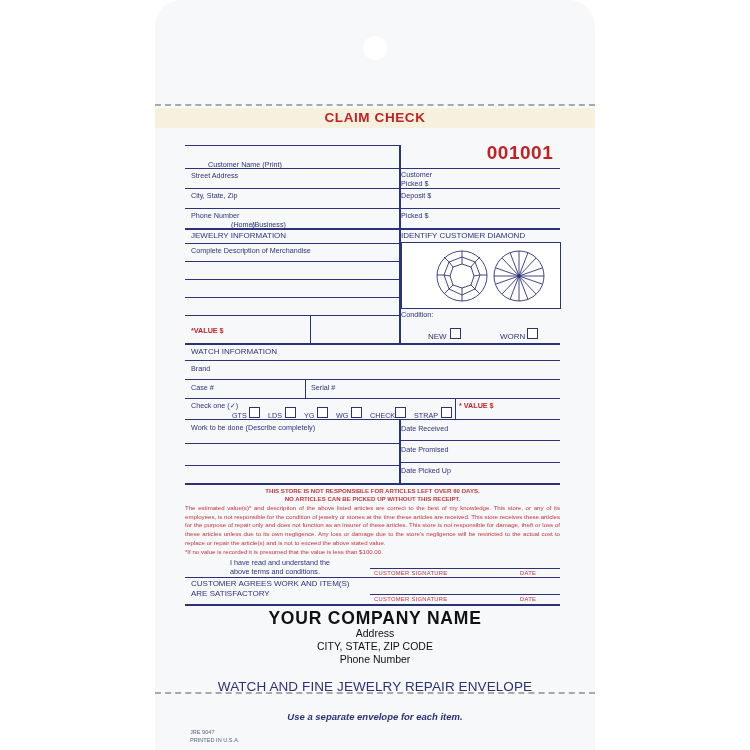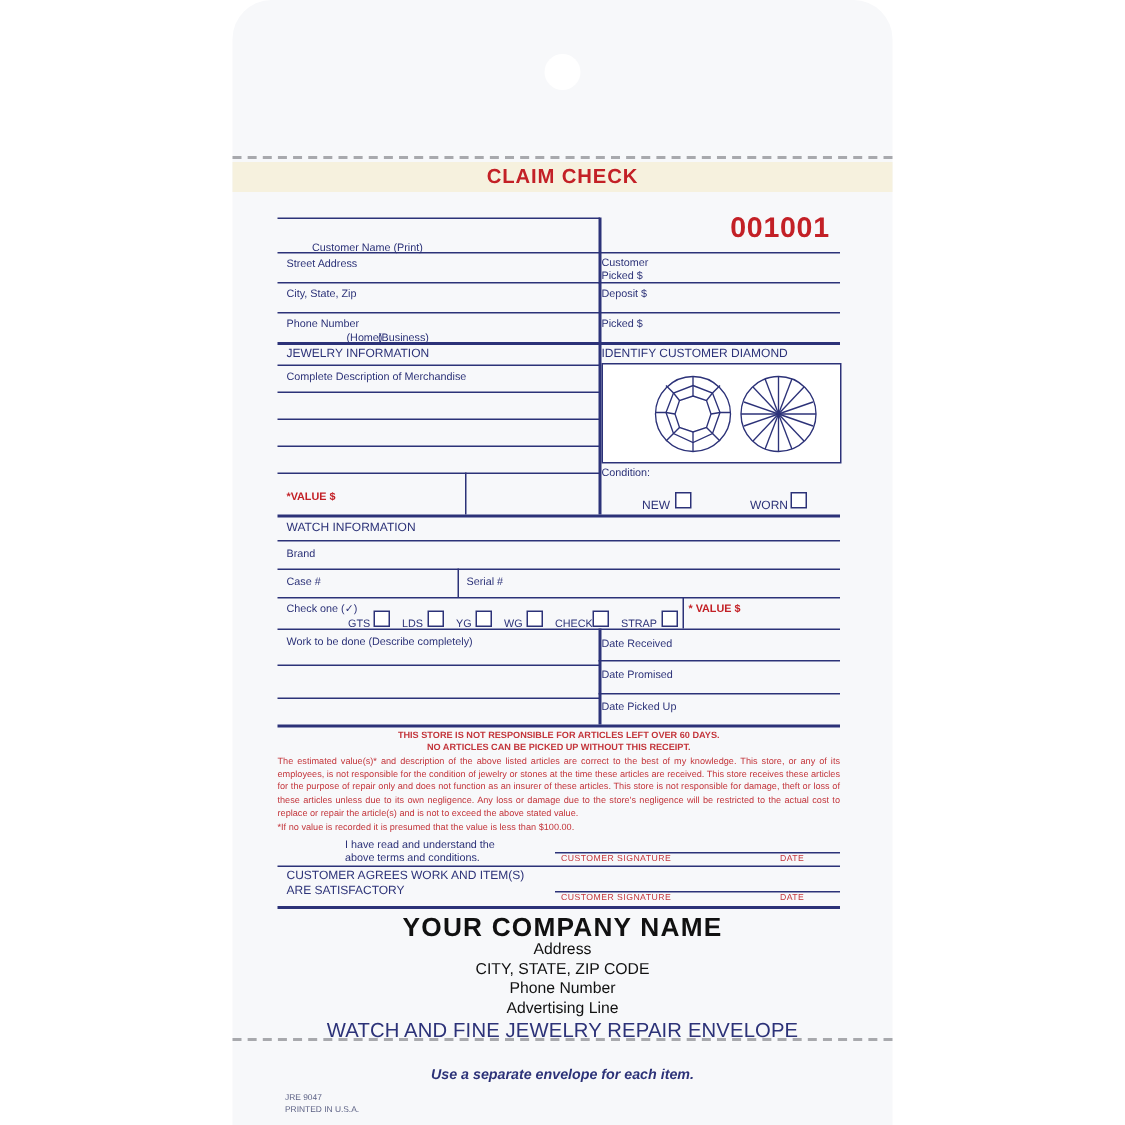--- a/index.html
+++ b/index.html
@@ -253,21 +253,20 @@
   <div class="lbl-cap" style="left:191px;top:589px;">ARE SATISFACTORY</div>
   <div class="rule h" style="left:370px;top:594px;width:190px;"></div>
   <div class="sig-lbl" style="left:374px;top:596px;">CUSTOMER SIGNATURE</div>
   <div class="sig-lbl" style="left:520px;top:596px;">DATE</div>
   <div class="rule h2" style="left:185px;top:604px;width:375px;"></div>
 
   <div class="company company-name" style="top:608px;">YOUR  COMPANY  NAME</div>
   <div class="company company-line" style="top:627px;">Address</div>
   <div class="company company-line" style="top:640px;">CITY, STATE, ZIP CODE</div>
   <div class="company company-line" style="top:653px;">Phone Number</div>
-  <div class="company company-line" style="top:666px;">Advertising Line</div>
   <div class="envelope-title" style="top:679px;">WATCH AND FINE JEWELRY REPAIR ENVELOPE</div>
 
   <div class="perf perf-bottom"></div>
 
   <div class="sep-note" style="top:700px;margin-top:11px;">Use a separate envelope for each item.</div>
 
   <div class="printcode" style="top:728px;">JRE 9047</div>
   <div class="printcode" style="top:736px;">PRINTED IN U.S.A.</div>
 
 </div>

